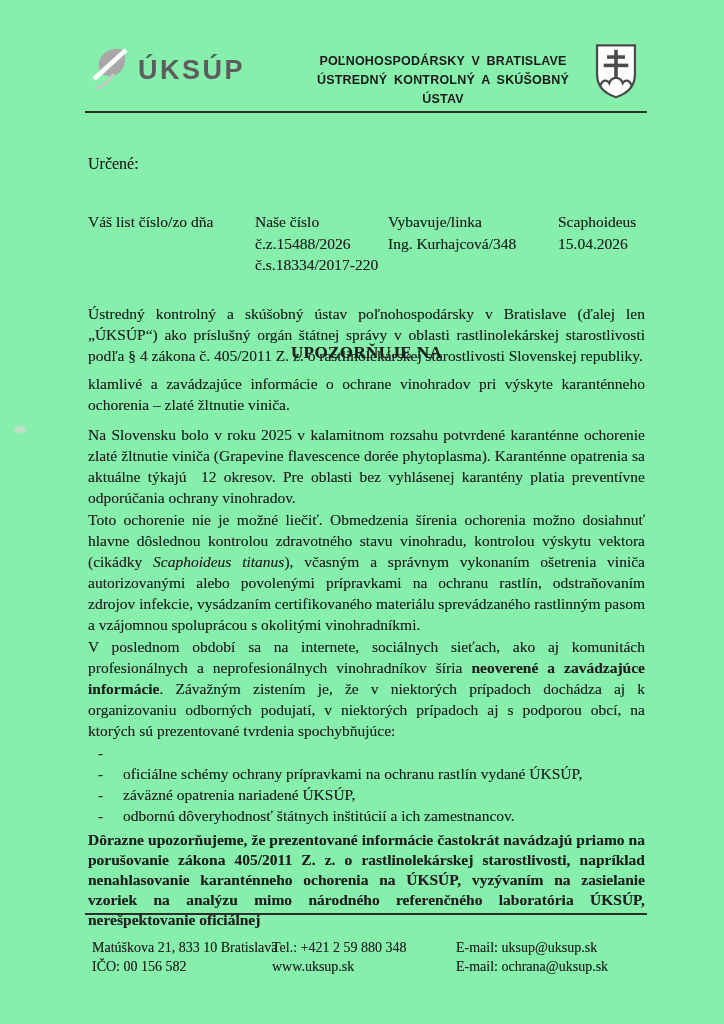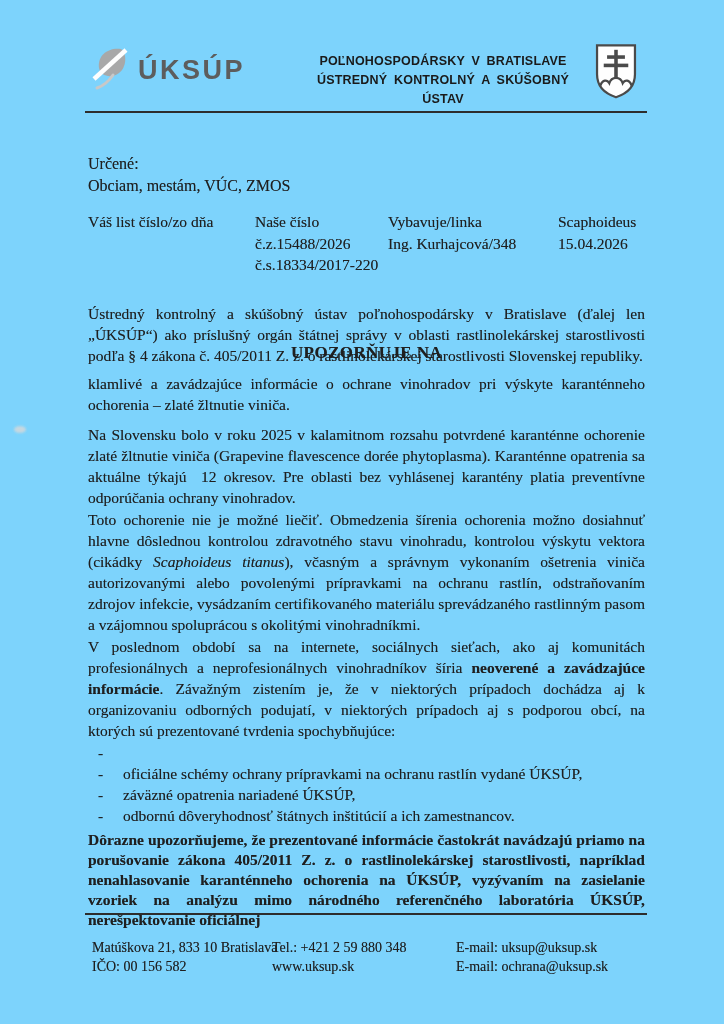--- a/index.html
+++ b/index.html
@@ -1,20 +1,20 @@
 <!DOCTYPE html>
 <html lang="sk"><head>
 <meta charset="utf-8">
 <style>
   html,body{margin:0;padding:0;background:#e8e8e8;}
   .page{
     position:relative;
     width:724px;height:1024px;
     margin:0 auto;
-    background:#7dd3fc;
+    background:#86efac;
     font-family:"Liberation Serif","DejaVu Serif",serif;
     color:#1f1f1f;
     overflow:hidden;
   }
   .txt{ text-shadow:0 0 .4px rgba(20,20,20,.45); }
 
   
   .logo{position:absolute;left:90px;top:46px;display:flex;align-items:center;gap:8px;}
   .logo-text{
     font-family:"Liberation Sans","DejaVu Sans",sans-serif;
@@ -101,21 +101,20 @@
       <path d="M14,13.5 H30" stroke="#4a4a4a" stroke-width="3.2" fill="none"></path>
       <path d="M11,21 H33" stroke="#4a4a4a" stroke-width="3.2" fill="none"></path>
       <path d="M8,39 C10,33.5 14,33.5 16,37 C18,30.5 26,30.5 28,37 C30,33.5 34,33.5 36,39" fill="none" stroke="#4a4a4a" stroke-width="2"></path>
     </svg>
   </span>
 
   <div class="rule rule-top"></div>
 
   <div class="addressee txt">
     <div>Určené:</div>
-    <div>Obciam, mestám, VÚC, ZMOS</div>
   </div>
 
   <div class="refrow txt">
     <div class="refcol c1">
       <div>Váš list číslo/zo dňa</div>
     </div>
     <div class="refcol c2">
       <div>Naše číslo</div>
       <div>č.z.15488/2026</div>
       <div>č.s.18334/2017-220</div>

